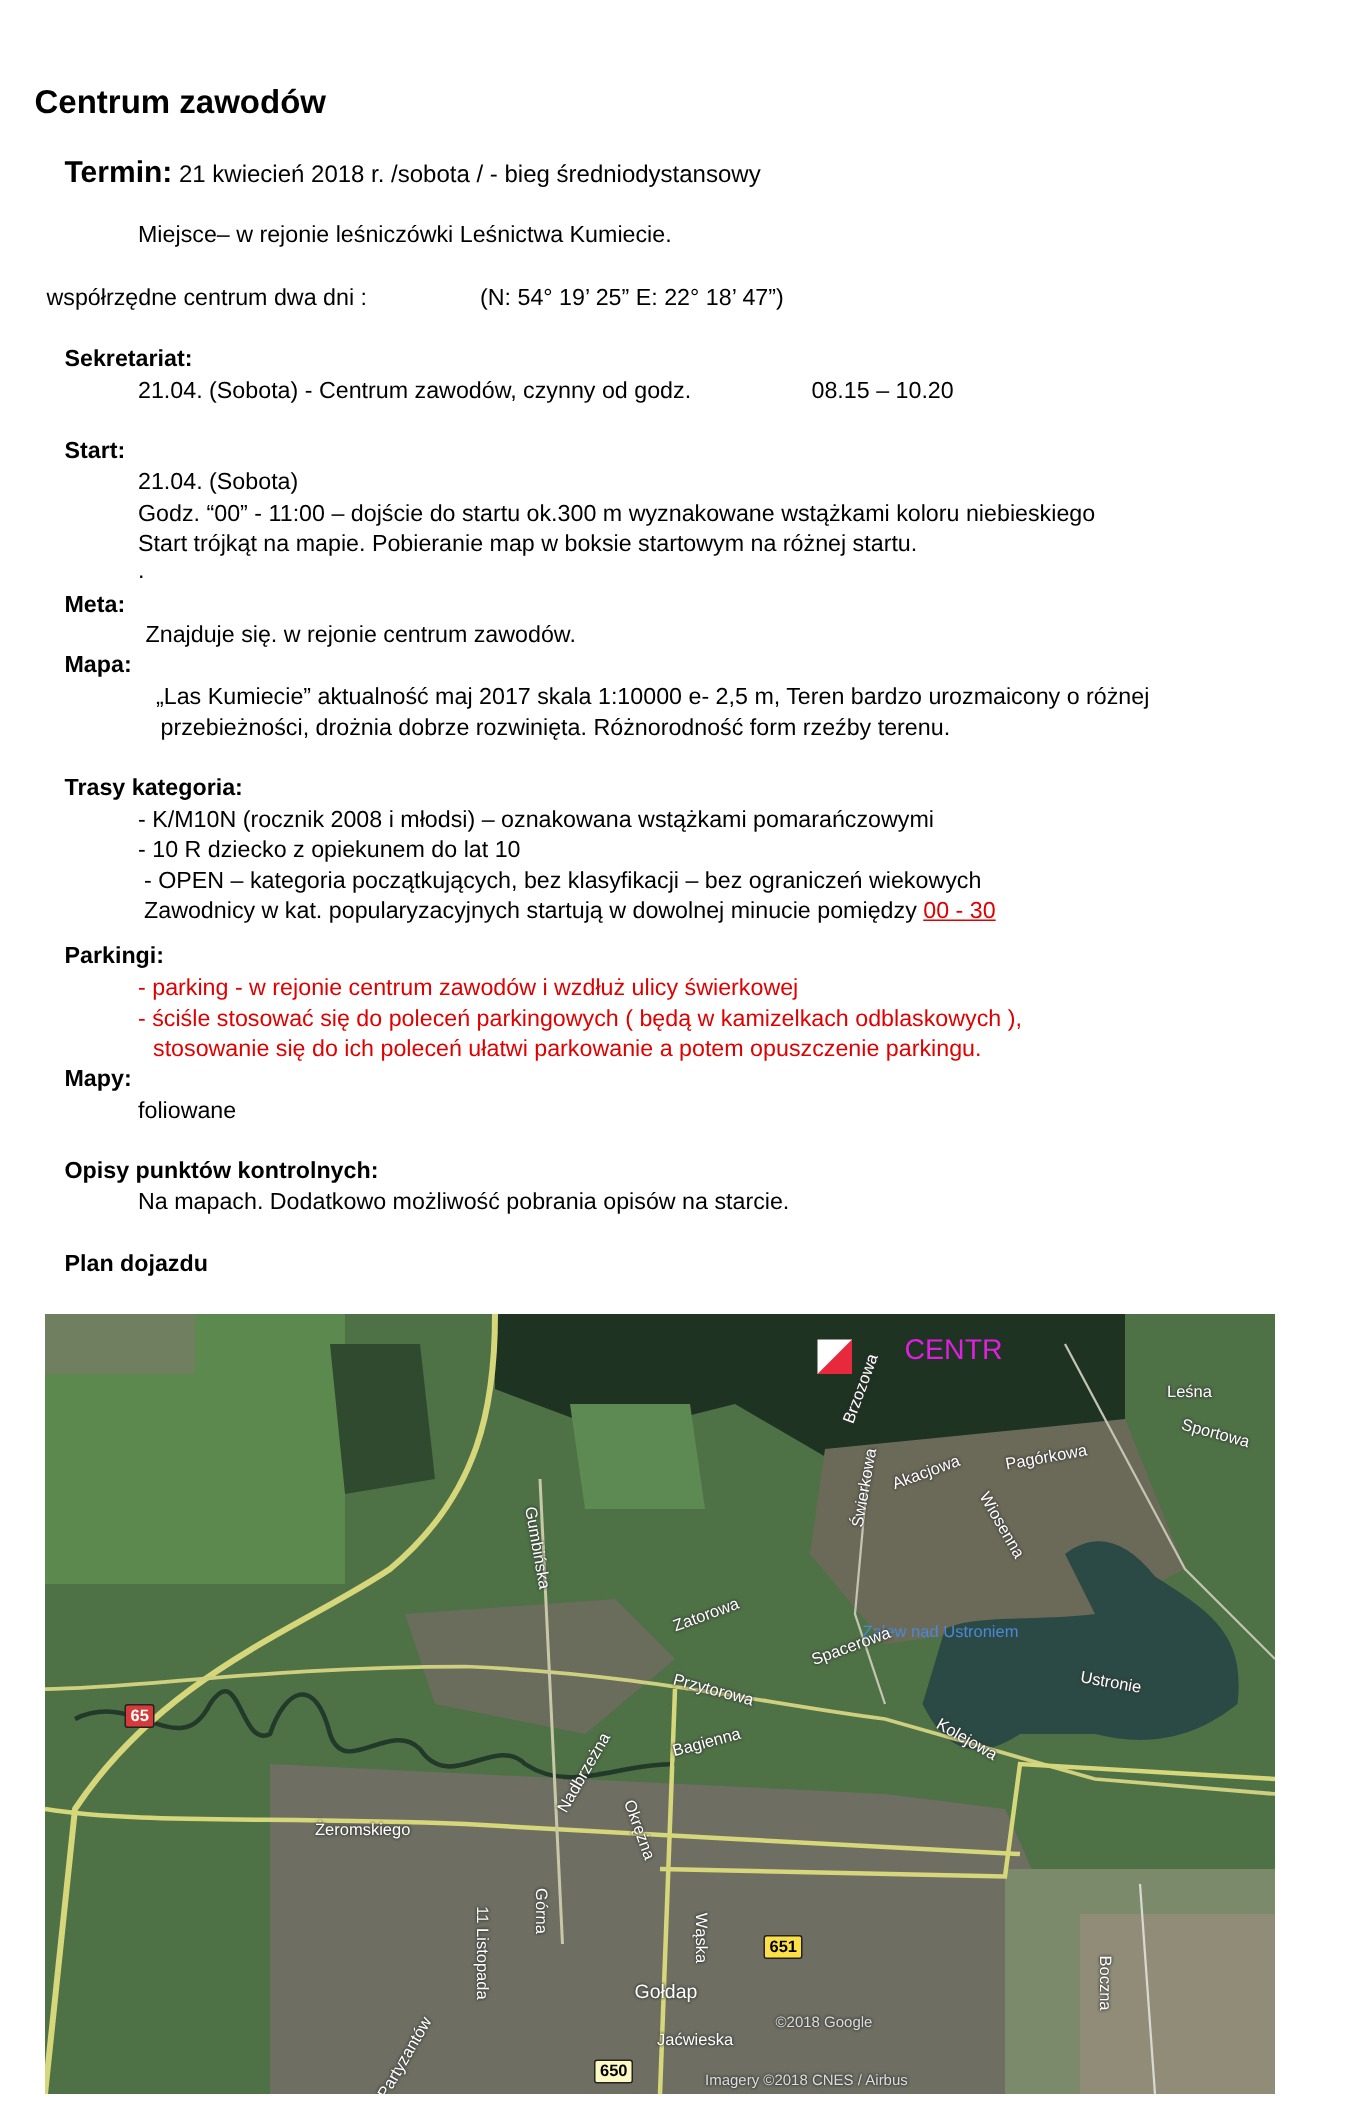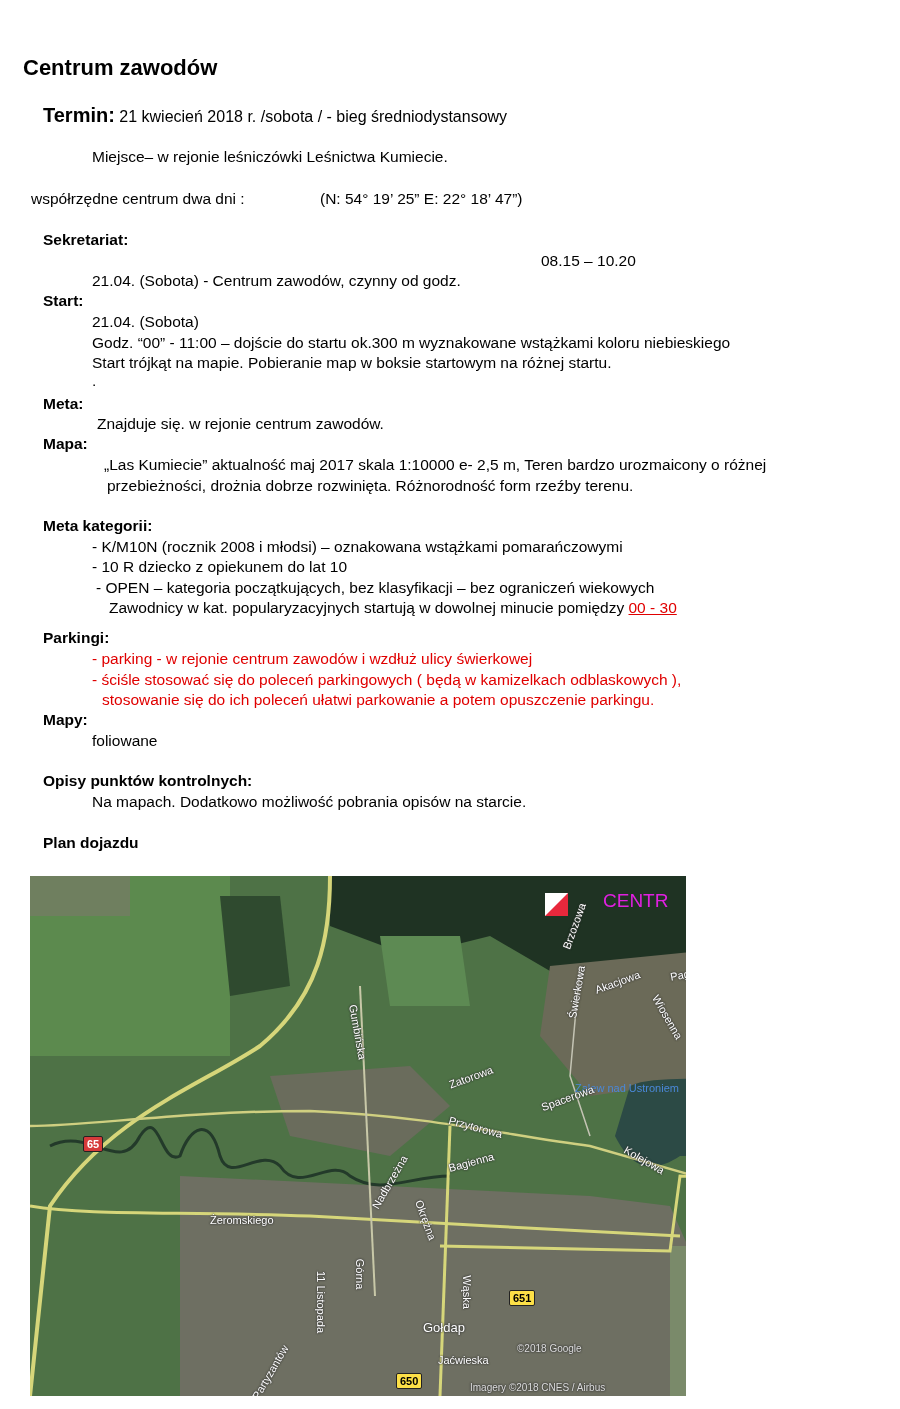--- a/index.html
+++ b/index.html
@@ -6,21 +6,21 @@
   body { width:900px; height:1409px; position:relative; overflow:hidden;
          font-family:"Liberation Sans", sans-serif; color:#000; }
   .abs { position:absolute; white-space:nowrap; }
   .h1 { font-size:22px; font-weight:bold; }
   .lbl { font-weight:bold; font-size:15.5px; }
   .txt { font-size:15.5px; }
   .red { color:#e00000; }
   .termin-lbl { font-weight:bold; font-size:20px; }
   .u-red { color:#e00000; text-decoration:underline; }
 
-  #map { position:absolute; left:30px; top:876px; width:656px; height:520px; overflow:hidden;
+  #map { position:absolute; left:30px; top:876px; width:820px; height:520px; overflow:hidden;
          background:#4d6b45; }
   #map svg { position:absolute; left:0; top:0; }
   .mlabel { position:absolute; font-family:"Liberation Sans", sans-serif; font-size:11px;
             color:#ffffff; text-shadow:0 0 2px #333, 0 0 2px #333; white-space:nowrap; }
   .shield { position:absolute; font-size:11px; font-weight:bold; padding:1px 3px;
             border:1px solid #222; border-radius:2px; }
 </style>
 </head>
 <body>
 
@@ -32,40 +32,40 @@
     <span class="termin-lbl">Termin:</span>
     <span class="txt" style="font-size:16px;">21 kwiecień 2018 r. /sobota /  - bieg średniodystansowy</span>
   </div>
 
   <div class="abs txt" style="left:92px;top:148px;">Miejsce– w rejonie leśniczówki Leśnictwa Kumiecie.</div>
 
   <div class="abs txt" style="left:31px;top:190px;">współrzędne centrum dwa dni :</div>
   <div class="abs txt" style="left:320px;top:190px;">(N: 54° 19’  25”   E: 22° 18’ 47”)</div>
 
   <div class="abs lbl" style="left:43px;top:231px;">Sekretariat:</div>
-  <div class="abs txt" style="left:92px;top:252px;margin-top:20px;">21.04. (Sobota) - Centrum zawodów, czynny od godz.</div>
+  <div class="abs txt" style="left:92px;top:252px;">21.04. (Sobota) - Centrum zawodów, czynny od godz.</div>
   <div class="abs txt" style="left:541px;top:252px;">08.15 – 10.20</div>
 
   <div class="abs lbl" style="left:43px;top:292px;">Start:</div>
   <div class="abs txt" style="left:92px;top:313px;">21.04. (Sobota)</div>
   <div class="abs txt" style="left:92px;top:334px;">Godz. “00” - 11:00 – dojście do startu ok.300 m wyznakowane wstążkami koloru niebieskiego</div>
   <div class="abs txt" style="left:92px;top:354px;">Start trójkąt na mapie. Pobieranie map w boksie startowym na różnej startu.</div>
   <div class="abs txt" style="left:92px;top:372px;">.</div>
 
   <div class="abs lbl" style="left:43px;top:395px;">Meta:</div>
   <div class="abs txt" style="left:97px;top:415px;">Znajduje się. w rejonie centrum zawodów.</div>
   <div class="abs lbl" style="left:43px;top:435px;">Mapa:</div>
   <div class="abs txt" style="left:104px;top:456px;">„Las Kumiecie”  aktualność maj 2017 skala 1:10000  e- 2,5 m, Teren bardzo urozmaicony o różnej</div>
   <div class="abs txt" style="left:107px;top:477px;">przebieżności, drożnia dobrze rozwinięta. Różnorodność form rzeźby terenu.</div>
 
-  <div class="abs lbl" style="left:43px;top:517px;">Meta kategorii:</div>
+  <div class="abs lbl" style="left:43px;top:517px;">Trasy kategoria:</div>
   <div class="abs txt" style="left:92px;top:538px;">- K/M10N (rocznik 2008 i młodsi) – oznakowana wstążkami pomarańczowymi</div>
   <div class="abs txt" style="left:92px;top:558px;">-  10 R dziecko z opiekunem do lat 10</div>
   <div class="abs txt" style="left:96px;top:579px;">- OPEN – kategoria początkujących, bez klasyfikacji – bez ograniczeń wiekowych</div>
-  <div class="abs txt" style="left:109px;top:599px;">
+  <div class="abs txt" style="left:96px;top:599px;">
     <span>Zawodnicy w kat. popularyzacyjnych startują w dowolnej minucie pomiędzy</span>
     <span class="u-red">00 - 30</span>
   </div>
 
   <div class="abs lbl" style="left:43px;top:629px;">Parkingi:</div>
   <div class="abs txt red" style="left:92px;top:650px;">- parking    -  w rejonie centrum zawodów i wzdłuż ulicy świerkowej</div>
   <div class="abs txt red" style="left:92px;top:671px;">- ściśle stosować się do poleceń parkingowych ( będą w kamizelkach odblaskowych ),</div>
   <div class="abs txt red" style="left:102px;top:691px;">stosowanie się do ich poleceń ułatwi parkowanie a potem opuszczenie parkingu.</div>
   <div class="abs lbl" style="left:43px;top:711px;">Mapy:</div>
   <div class="abs txt" style="left:92px;top:732px;">foliowane</div>
@@ -113,21 +113,21 @@
       <g>
         <rect x="515" y="17" width="23" height="23" fill="#ffffff"></rect>
         <polygon points="538,17 538,40 515,40" fill="#e8283c"></polygon>
       </g>
     </svg>
 
     <div class="abs" style="left:573px;top:14px;font-size:19px;color:#e020e0;">CENTR</div>
 
     <div class="shield" style="left:53px;top:226px;background:#d63a3a;color:#fff;margin-top:34px;">65</div>
     <div class="shield" style="left:462px;top:414px;background:#fde047;color:#000;margin-left:17px;">651</div>
-    <div class="shield" style="left:366px;top:497px;background:#fde047;color:#000;">650</div>
+    <div class="shield" style="left:366px;top:497px;background:#fef9c3;color:#000;">650</div>
 
     <div class="mlabel" style="left:393px;top:444px;font-size:13px;">Gołdap</div>
     <div class="mlabel" style="left:545px;top:206px;color:#4a88d8;text-shadow:none;">Zalew nad Ustroniem</div>
 
     <div class="mlabel" style="left:520px;top:44px;transform:rotate(-70deg);">Brzozowa</div>
     <div class="mlabel" style="left:748px;top:46px;">Leśna</div>
     <div class="mlabel" style="left:757px;top:74px;transform:rotate(15deg);">Sportowa</div>
     <div class="mlabel" style="left:640px;top:90px;transform:rotate(-10deg);">Pagórkowa</div>
     <div class="mlabel" style="left:564px;top:100px;transform:rotate(-20deg);">Akacjowa</div>
     <div class="mlabel" style="left:613px;top:135px;transform:rotate(60deg);">Wiosenna</div>

